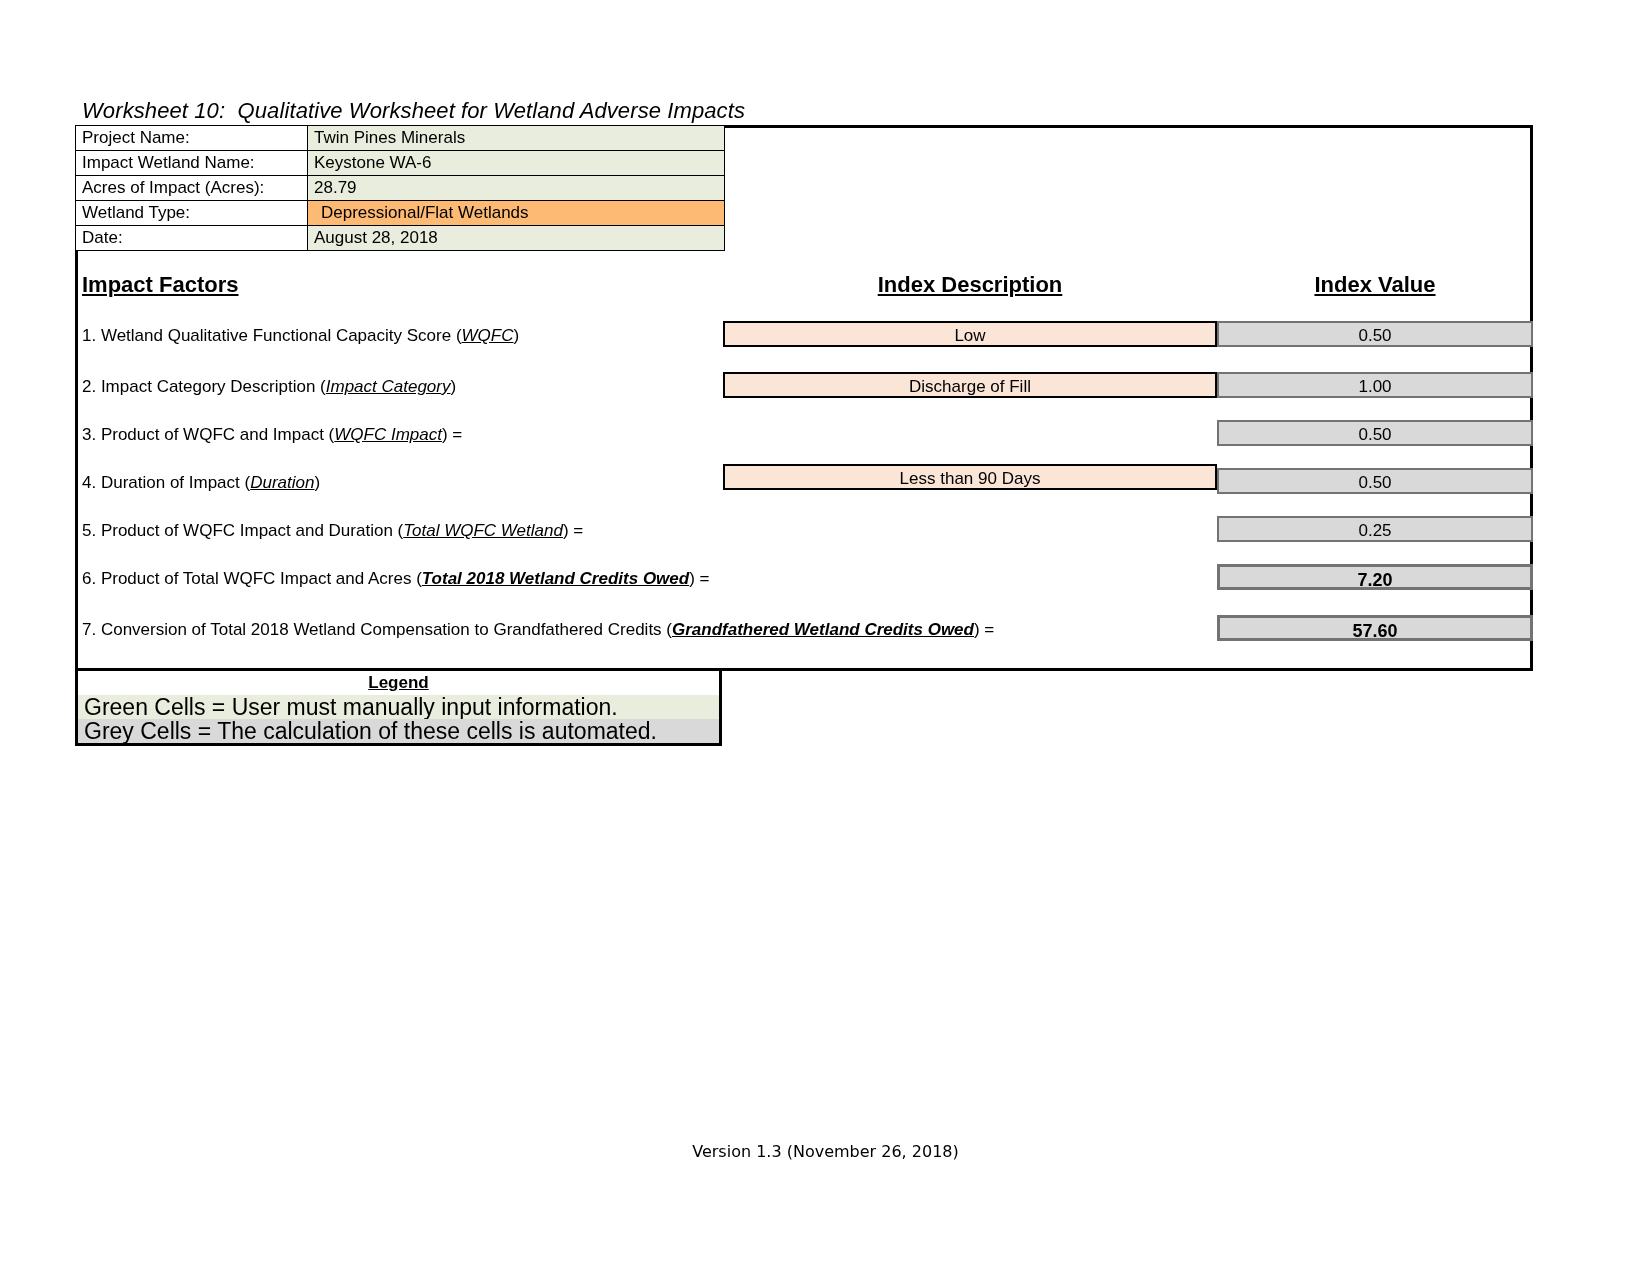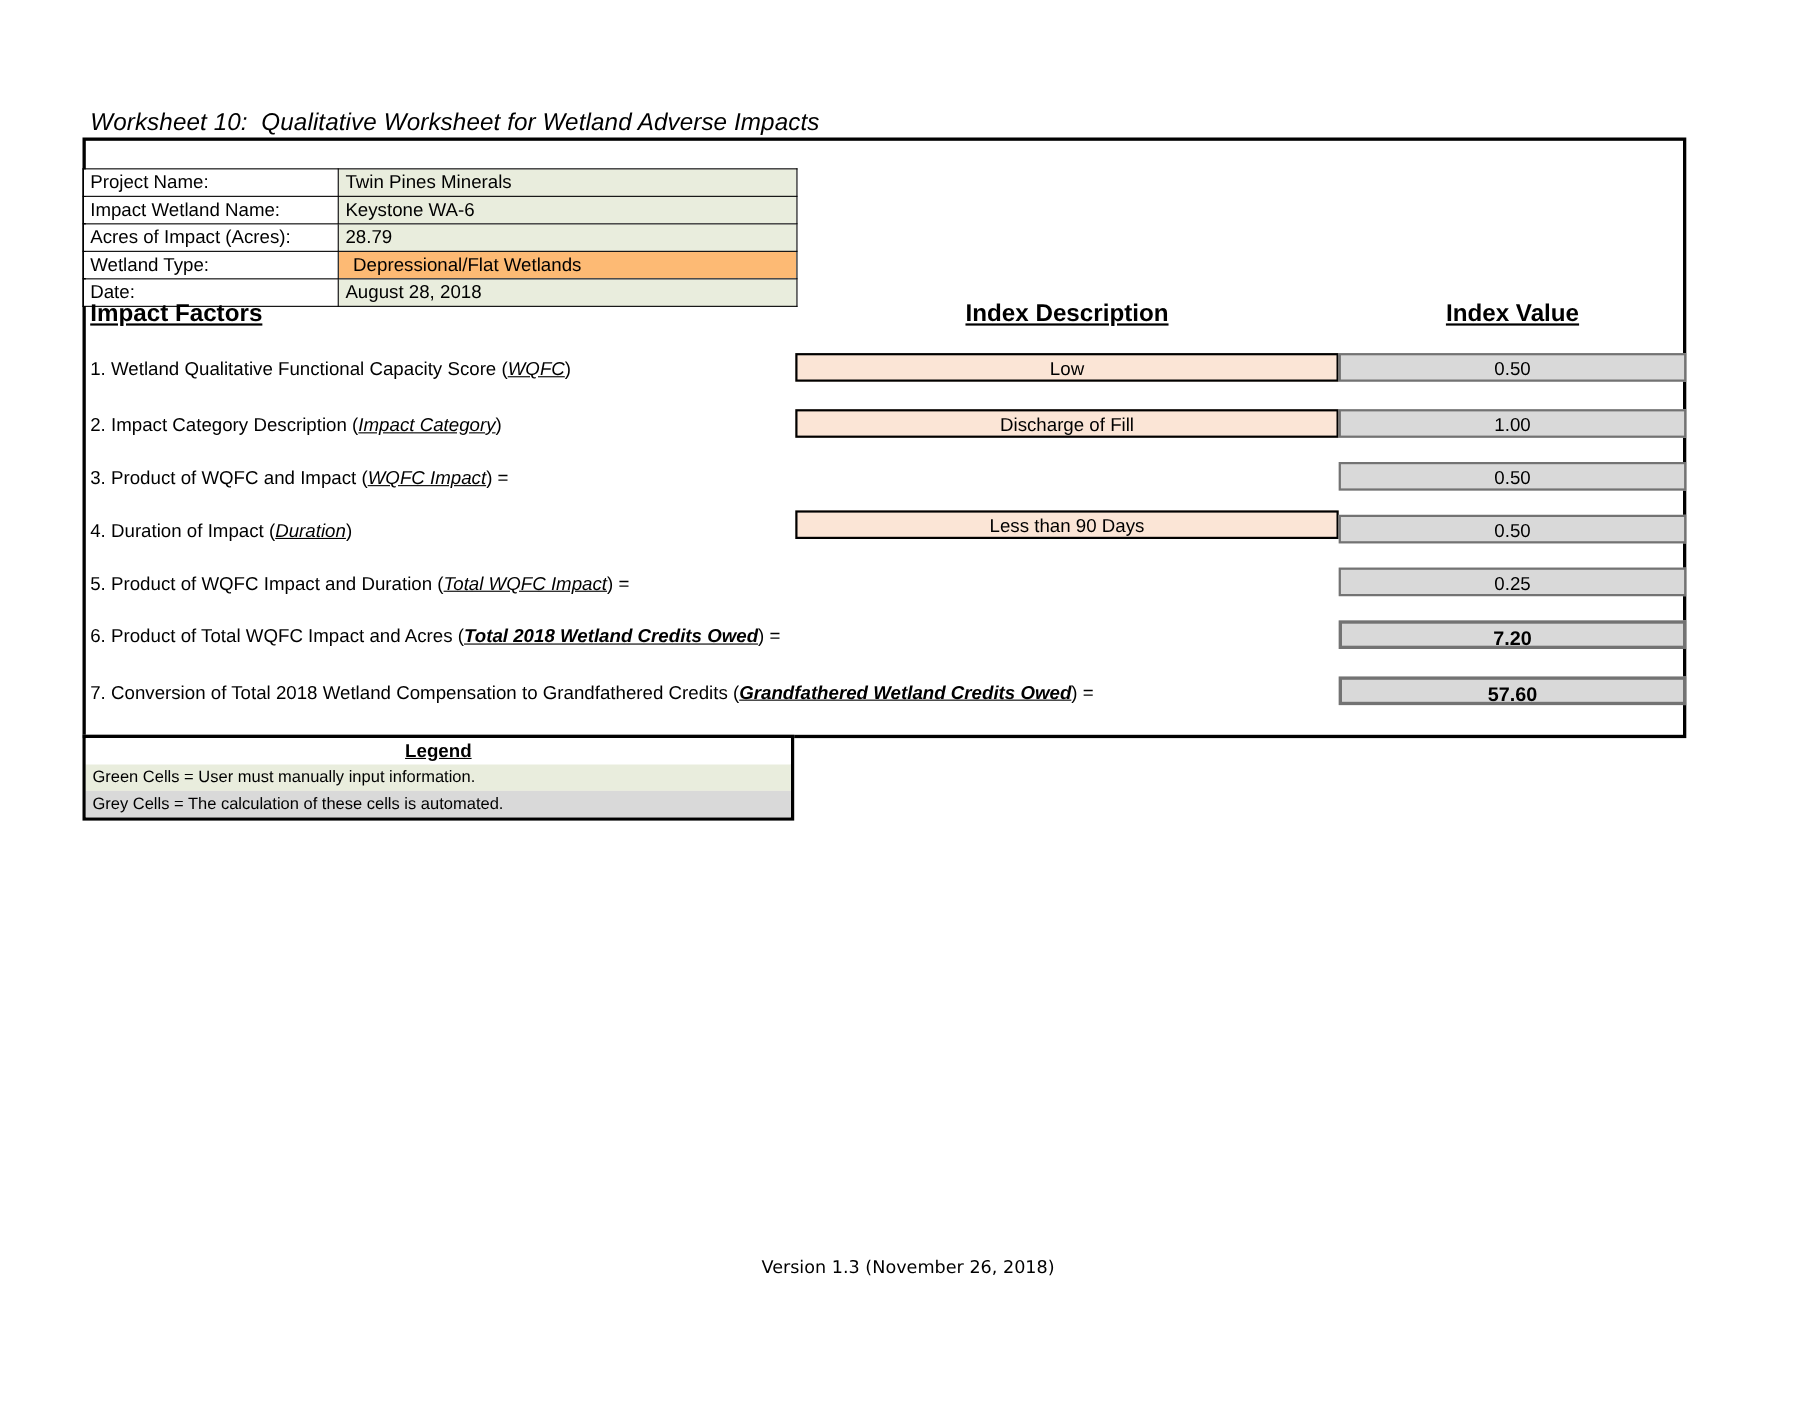--- a/index.html
+++ b/index.html
@@ -40,21 +40,20 @@
 
   
   #info-table {
     position: absolute;
     left: 75px;
     top: 125px;
     width: 650px;
     border-collapse: collapse;
     font-size: 17px;
     table-layout: fixed;
-    margin-top: 28px;
   }
   #info-table td {
     border: 1.5px solid #000000;
     height: 24px;
     padding: 0 0 0 6px;
     white-space: nowrap;
     overflow: hidden;
     vertical-align: middle;
     line-height: 24px;
   }
@@ -138,21 +137,21 @@
   #legend-title {
     text-align: center;
     font-size: 17px;
     font-weight: bold;
     text-decoration: underline;
     height: 24px;
     line-height: 24px;
     background: #ffffff;
   }
   .legend-row {
-    font-size: 15px;
+    font-size: 23px;
     height: 24px;
     line-height: 24px;
     padding-left: 6px;
     white-space: nowrap;
     overflow: hidden;
   }
   .legend-green  { background: #e9eddd; }
   .legend-orange { background: #fbe5d6; }
   .legend-grey   { background: #d9d9d9; }
 
@@ -209,21 +208,21 @@
 <div class="factor-label" style="top:376px">
   <span>2. Impact Category Description (</span><i>Impact Category</i><span>)</span>
 </div>
 <div class="factor-label" style="top:424px">
   <span>3. Product of WQFC and Impact (</span><i>WQFC Impact</i><span>) =</span>
 </div>
 <div class="factor-label" style="top:472px">
   <span>4. Duration of Impact (</span><i>Duration</i><span>)</span>
 </div>
 <div class="factor-label" style="top:520px">
-  <span>5. Product of WQFC Impact and Duration (</span><i>Total WQFC Impact</i><span>) =</span>
+  <span>5. Product of WQFC Impact and Duration (</span><i>Total WQFC Wetland</i><span>) =</span>
 </div>
 <div class="factor-label" style="top:568px">
   <span>6. Product of Total WQFC Impact and Acres (</span><b class="term">Total 2018 Wetland Credits Owed</b><span>) =</span>
 </div>
 <div class="factor-label" style="top:619px">
   <span>7. Conversion of Total 2018 Wetland Compensation to Grandfathered Credits (</span><b class="term">Grandfathered Wetland Credits Owed</b><span>) =</span>
 </div>
 
 <div class="desc-cell" style="top:321px">Low</div>
 <div class="desc-cell" style="top:372px">Discharge of Fill</div>

